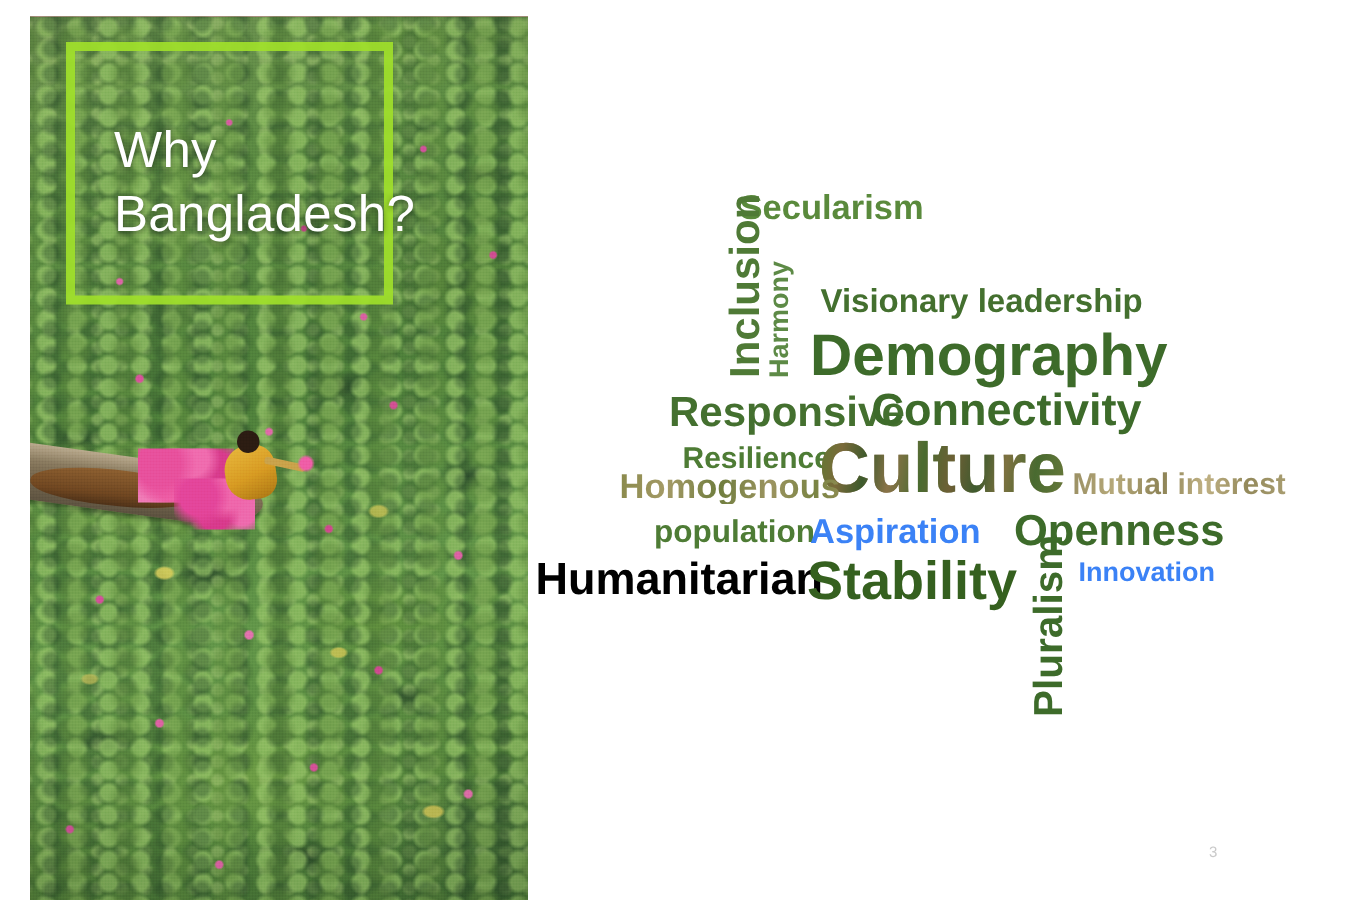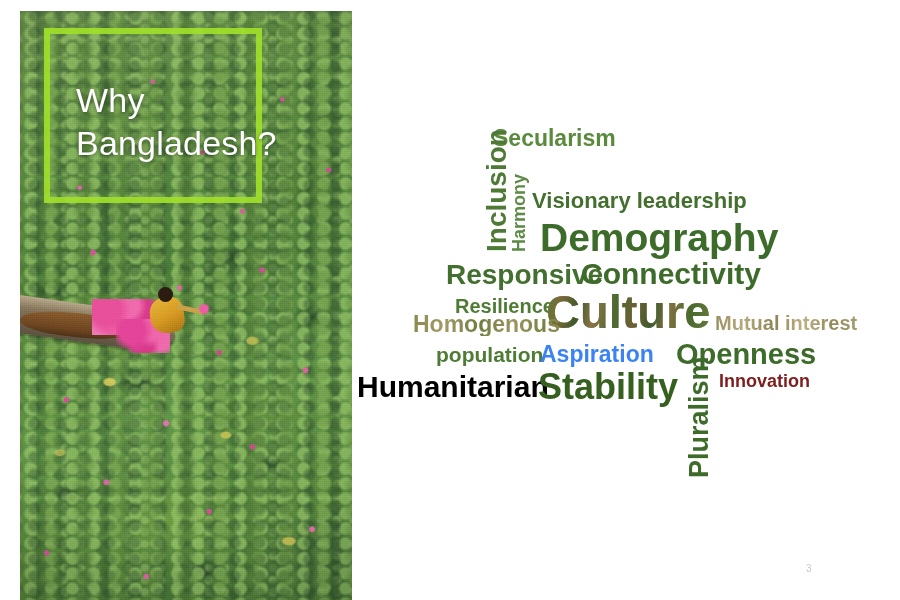--- a/index.html
+++ b/index.html
@@ -344,32 +344,32 @@
     <div id="slide-title">
       <span class="tline">Why</span>
       <span class="tline">Bangladesh?</span>
     </div>
   </div>
 
   <div id="wordcloud">
       <span class="w" style="color: rgb(90, 138, 60); font-size: 23px; left: 141px; top: 127px;">Secularism</span>
       <span class="w vert" style="color: rgb(79, 122, 54); font-size: 28px; left: 131px; top: 252px;">Inclusion</span>
       <span class="w vert" style="color: rgb(93, 138, 70); font-size: 18px; left: 158px; top: 252px;">Harmony</span>
-      <span class="w" style="color: rgb(68, 112, 47); font-size: 22px; left: 180px; top: 190px;">Visionary leadership</span>
+      <span class="w" style="color: rgb(68, 112, 47); font-size: 22px; left: 195px; top: 190px;">Visionary leadership</span>
       <span class="w" style="color: rgb(61, 107, 42); font-size: 39px; left: 188px; top: 218px;">Demography</span>
       <span class="w" style="color: rgb(68, 112, 47); font-size: 28px; left: 94px; top: 261px;">Responsive</span>
       <span class="w" style="color: rgb(61, 107, 42); font-size: 30px; left: 229px; top: 259px;">Connectivity</span>
       <span class="w" style="color: rgb(78, 124, 53); font-size: 20px; left: 103px; top: 296px;">Resilience</span>
       <span class="w tex-culture" style="font-size: 47px; left: 194px; top: 288px;">Culture</span>
       <span class="w tex-olive" style="font-size: 23px; left: 61px; top: 313px;">Homogenous</span>
       <span class="w tex-tan" style="font-size: 20px; left: 363px; top: 313px;">Mutual interest</span>
       <span class="w" style="color: rgb(78, 124, 53); font-size: 21px; left: 84px; top: 344px;">population</span>
       <span class="w" style="color: #3b82f6; font-size: 23px; left: 188px; top: 343px;">Aspiration</span>
       <span class="w" style="color: rgb(61, 107, 42); font-size: 29px; left: 300px; top: 340px; margin-left: 24px;">Openness</span>
       <span class="w" style="color: #000000; font-size: 30px; left: 5px; top: 372px;">Humanitarian</span>
       <span class="w" style="color: rgb(53, 96, 31); font-size: 36px; left: 186px; top: 369px;">Stability</span>
       <span class="w vert" style="color: rgb(61, 107, 42); font-size: 27px; left: 334px; top: 478px;">Pluralism</span>
-      <span class="w" style="color: #7f1d1d; font-size: 18px; left: 367px; top: 372px;">Innovation</span>
+      <span class="w" style="color: #3b82f6; font-size: 18px; left: 367px; top: 372px;">Innovation</span>
     </div>
 
   <div id="page-number">3</div>
 
 </div>
 
 </body></html>

